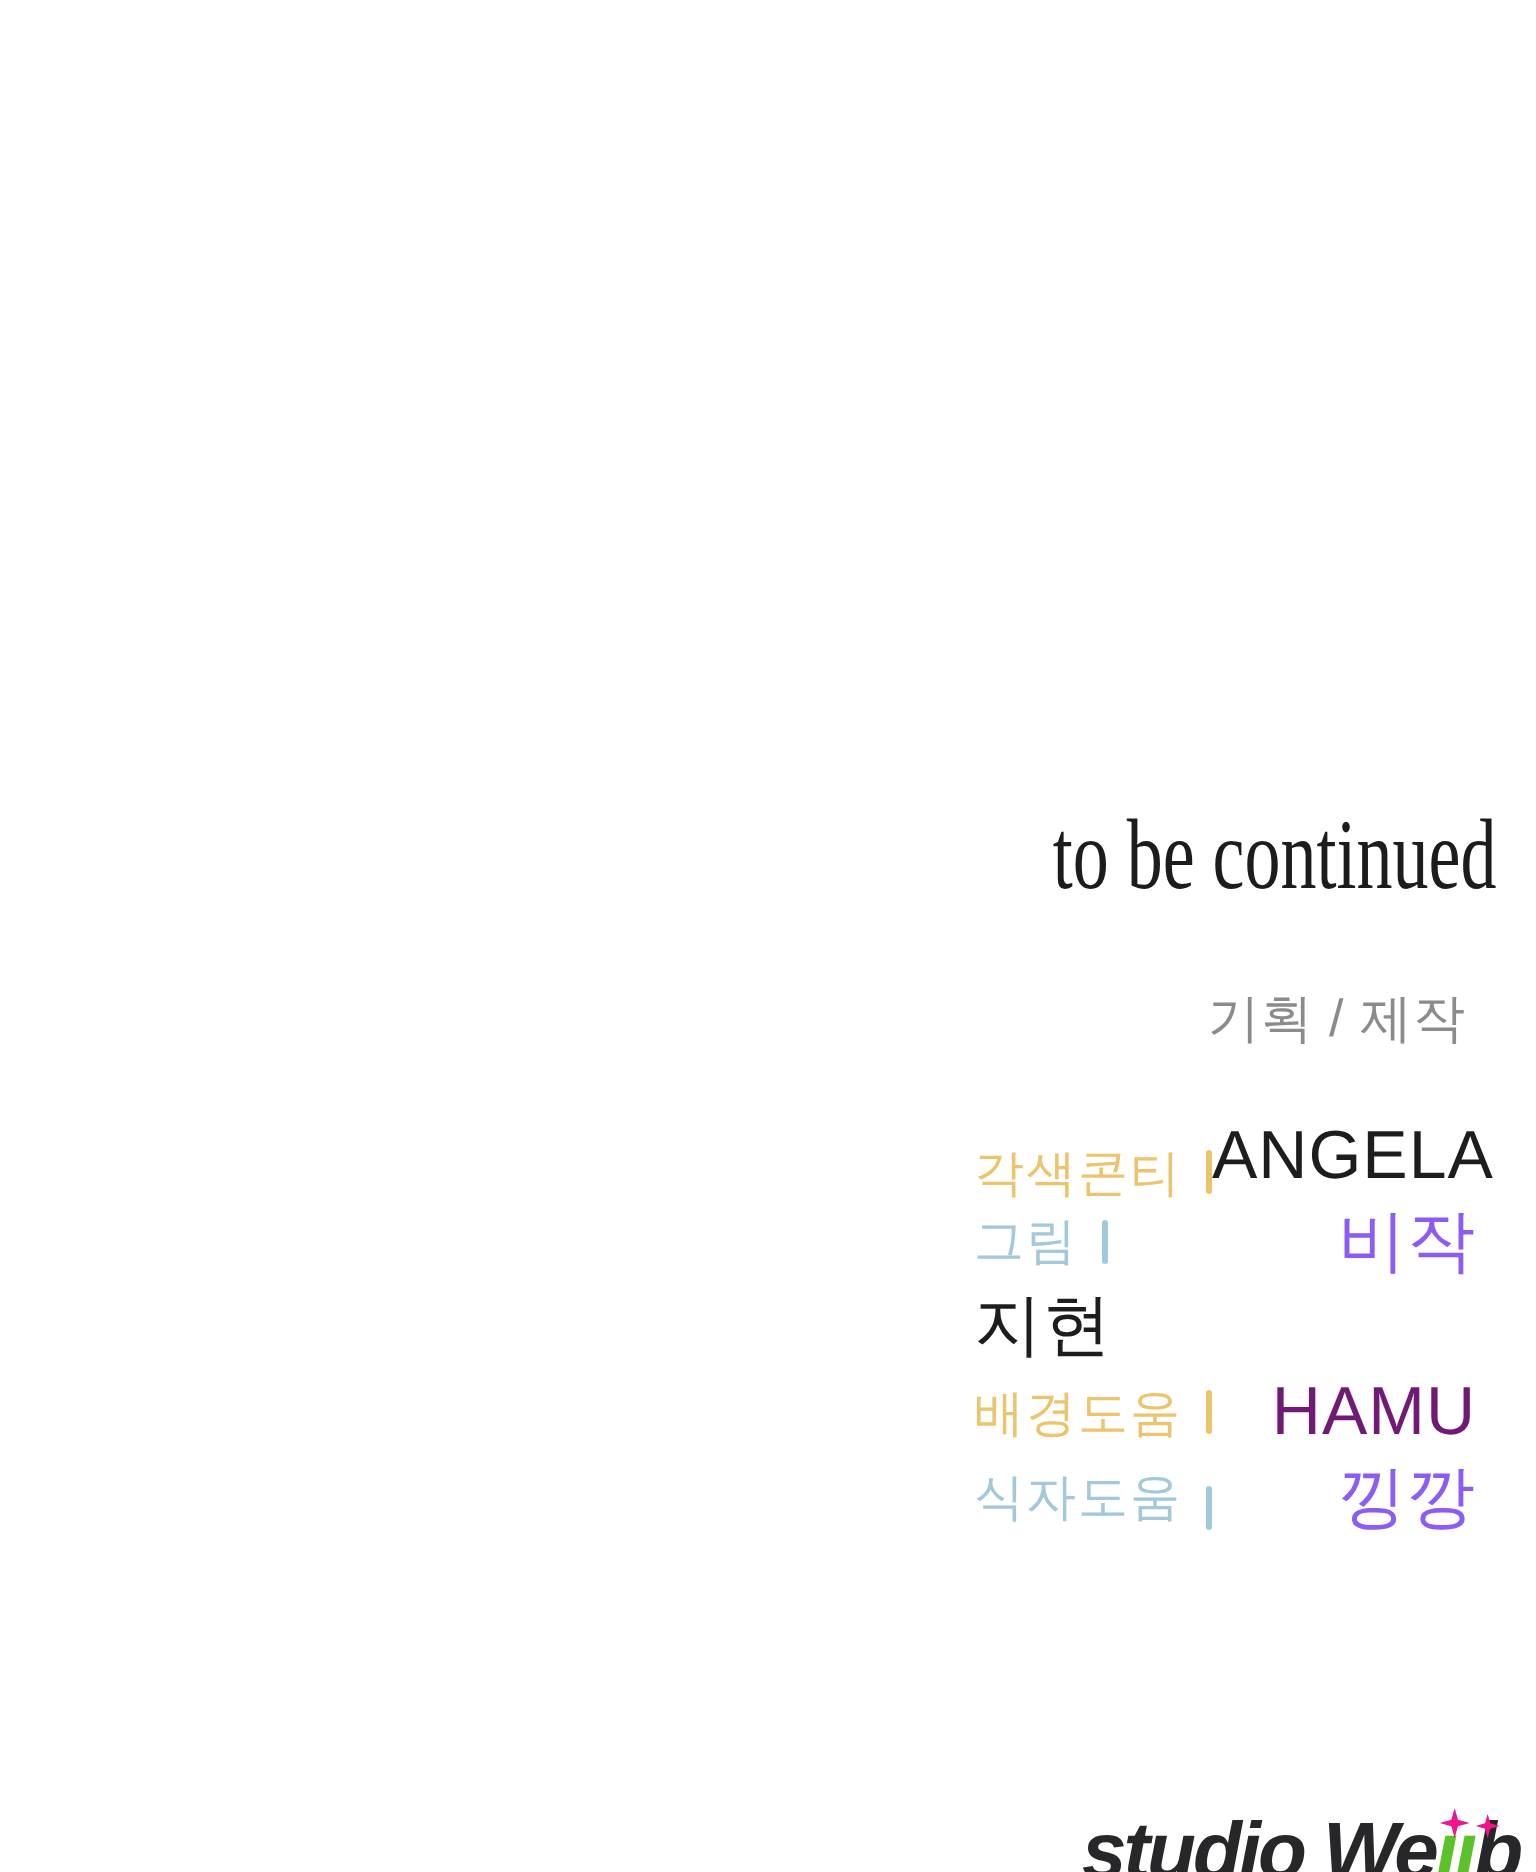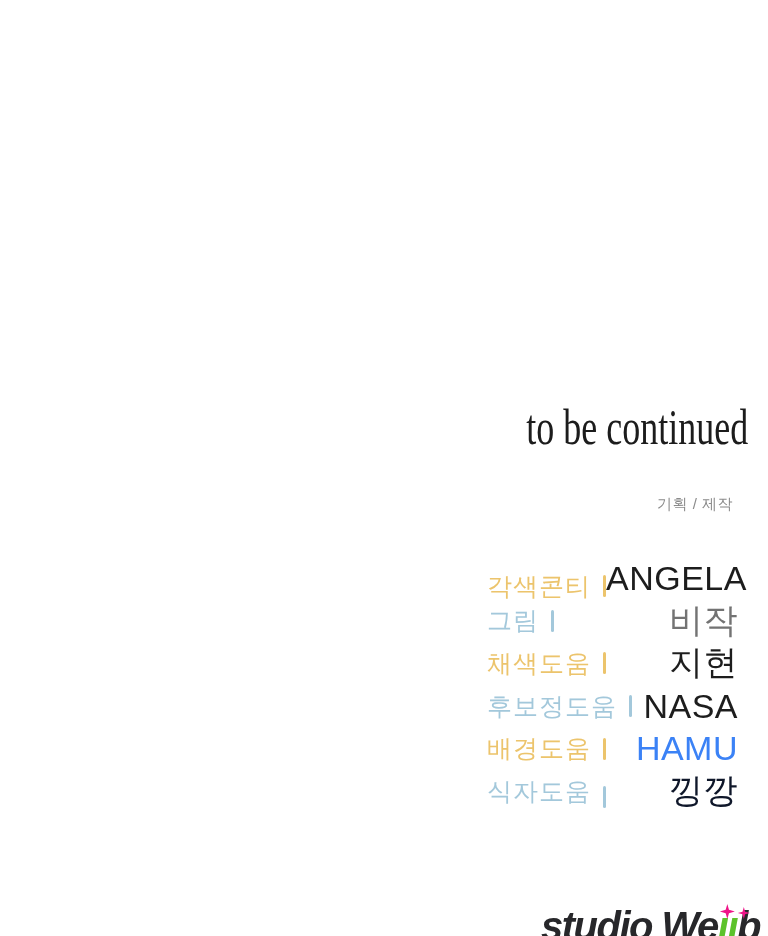--- a/index.html
+++ b/index.html
@@ -24,21 +24,21 @@
     line-height: 1;
     color: #1c1c1c;
     white-space: nowrap;
     transform: scaleX(0.72);
     transform-origin: right center;
   }
   
   .plan-header {
     position: absolute;
     top: 496px; right: 35px;
-    font-size: 15px;
+    font-size: 26px;
     line-height: 1;
     color: #8b8b8b;
     letter-spacing: 0.5px;
     white-space: nowrap;
   }
   
   .credits {
     position: absolute;
     top: 557px; left: 487px; right: 30px;
     display: flex;
@@ -110,53 +110,42 @@
         <span class="role-bar"></span>
       </span>
       <span class="credit-name" style="color: rgb(29, 29, 29);">ANGELA</span>
     </div>
 
     <div class="credit-row">
       <span class="role-wrap" style="color: rgb(163, 200, 219);">
         <span>그림</span>
         <span class="role-bar"></span>
       </span>
-      <span class="credit-name" style="color: #737373; text-align: center;">비작</span>
+      <span class="credit-name" style="color: #8b5cf6; text-align: center;">비작</span>
     </div>
 
     <div class="credit-row">
-      <span class="role-wrap" style="color: rgb(236, 196, 108);">
-        <span>채색도움</span>
-        <span class="role-bar"></span>
-      </span>
       <span class="credit-name" style="color: rgb(29, 29, 29); text-align: center;">지현</span>
     </div>
 
-    <div class="credit-row">
-      <span class="role-wrap" style="color: rgb(163, 200, 219);">
-        <span>후보정도움</span>
-        <span class="role-bar"></span>
-      </span>
-      <span class="credit-name" style="color: rgb(29, 29, 29);">NASA</span>
-    </div>
 
     <div class="credit-row">
       <span class="role-wrap" style="color: rgb(236, 196, 108); justify-content: space-between;">
         <span>배경도움</span>
         <span class="role-bar"></span>
       </span>
-      <span class="credit-name" style="color: #3b82f6;">HAMU</span>
+      <span class="credit-name" style="color: #701a75;">HAMU</span>
     </div>
 
     <div class="credit-row">
       <span class="role-wrap" style="color: rgb(163, 200, 219); align-items: flex-end;">
         <span>식자도움</span>
         <span class="role-bar"></span>
       </span>
-      <span class="credit-name" style="color: #0f172a;">낑깡</span>
+      <span class="credit-name" style="color: #8b5cf6;">낑깡</span>
     </div>
 
   </div>
 
   <div class="logo" style="color: rgb(39, 39, 42);">
     <span>studio We</span><span class="logo-ii" style="color: rgb(92, 194, 43);">
       <span class="sparkle sparkle-1" style="background: rgb(239, 20, 137);"></span>
       <span class="sparkle sparkle-2" style="background: rgb(239, 20, 137);"></span>
       <span>ıı</span>
     </span><span>b</span>

